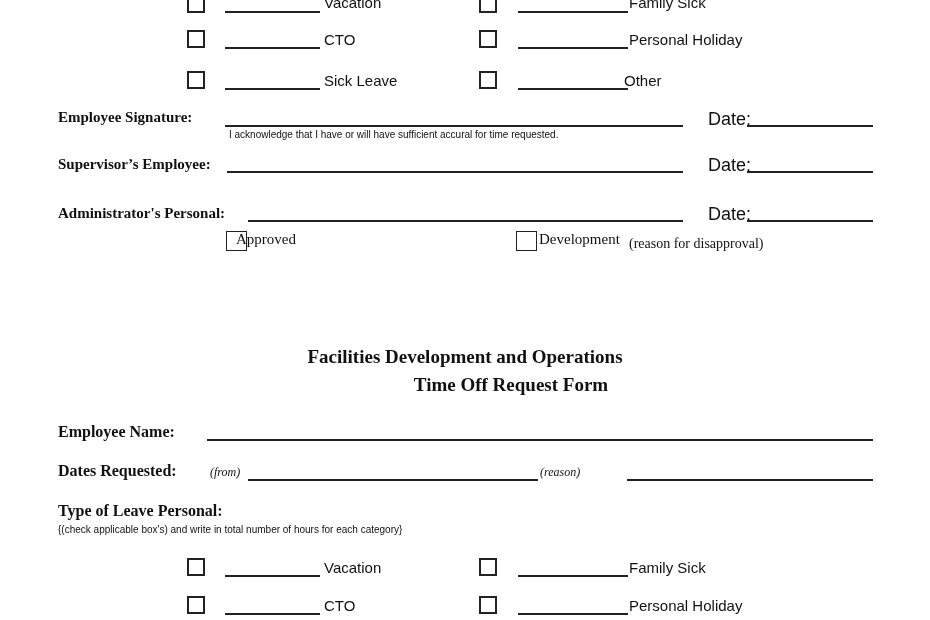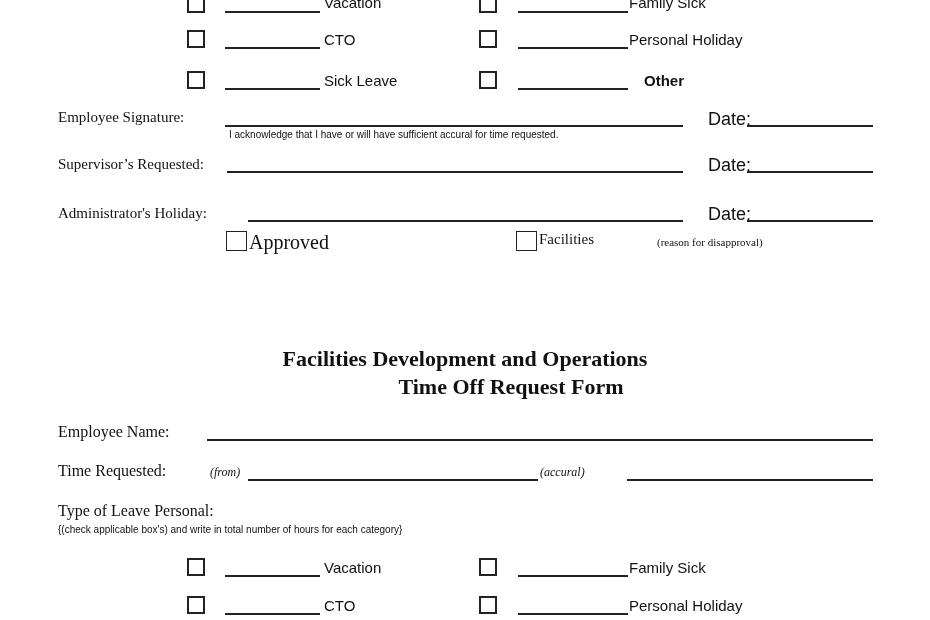--- a/index.html
+++ b/index.html
@@ -11,23 +11,23 @@
   .sans { font-family: "Liberation Sans", sans-serif; }
   .serif { font-family: "Liberation Serif", serif; }
   .cb {
     position: absolute; width: 18px; height: 18px;
     border: 2px solid #222; box-sizing: border-box; background: #fff;
   }
   .cb.small { width: 21px; height: 20px; border-width: 1.5px; }
   .line { position: absolute; height: 0; border-top: 2px solid #222; }
   .lbl { position: absolute; white-space: nowrap; }
   .leave-text { font-size: 15px; line-height: 17px; }
-  .bold-lbl { font-weight: normal; font-size: 15px; }
+  .bold-lbl { font-weight: bold; font-size: 15px; }
   .date-lbl { font-size: 18px; }
-  .title { font-weight: bold; font-size: 22px; width: 930px; text-align: center; left: 0; }
+  .title { font-weight: bold; font-size: 19px; width: 930px; text-align: center; left: 0; }
 </style>
 </head>
 <body>
 
 <div>
 
   <div class="cb" style="left:187px; top:-5px;"></div>
   <div class="line" style="left:225px; top:11px; width:95px;"></div>
   <div class="lbl sans leave-text" style="left:324px; top:-6px;">Vacation</div>
 
@@ -42,57 +42,57 @@
   <div class="cb" style="left:479px; top:-5px;"></div>
   <div class="line" style="left:518px; top:11px; width:110px;"></div>
   <div class="lbl sans leave-text" style="left:629px; top:-6px;">Family Sick</div>
 
   <div class="cb" style="left:479px; top:30px;"></div>
   <div class="line" style="left:518px; top:47px; width:110px;"></div>
   <div class="lbl sans leave-text" style="left:629px; top:31px;">Personal Holiday</div>
 
   <div class="cb" style="left:479px; top:71px;"></div>
   <div class="line" style="left:518px; top:88px; width:110px;"></div>
-  <div class="lbl sans leave-text" style="left:644px; top:72px;font-weight:bold;">Other</div>
+  <div class="lbl sans leave-text" style="left:624px; top:72px;">Other</div>
 
   <div class="lbl serif bold-lbl" style="left:58px; top:109px;">Employee Signature:</div>
   <div class="line" style="left:225px; top:125px; width:458px;"></div>
   <div class="lbl sans" style="left:229px; top:129px; font-size:10px;">I acknowledge that I have or will have sufficient accural for time requested.</div>
   <div class="lbl sans date-lbl" style="left:708px; top:109px;">Date:</div>
   <div class="line" style="left:747px; top:125px; width:126px;"></div>
 
-  <div class="lbl serif bold-lbl" style="left:58px; top:156px;">Supervisor’s Requested:</div>
+  <div class="lbl serif bold-lbl" style="left:58px; top:156px;">Supervisor’s Employee:</div>
   <div class="line" style="left:227px; top:171px; width:456px;"></div>
   <div class="lbl sans date-lbl" style="left:708px; top:155px;">Date:</div>
   <div class="line" style="left:747px; top:171px; width:126px;"></div>
 
-  <div class="lbl serif bold-lbl" style="left:58px; top:205px;">Administrator's Holiday:</div>
+  <div class="lbl serif bold-lbl" style="left:58px; top:205px;">Administrator's Personal:</div>
   <div class="line" style="left:248px; top:220px; width:435px;"></div>
   <div class="lbl sans date-lbl" style="left:708px; top:204px;">Date:</div>
   <div class="line" style="left:747px; top:220px; width:126px;"></div>
 
   <div class="cb small" style="left:226px; top:231px;"></div>
-  <div class="lbl serif" style="left:249px; top:231px; font-size:20px;">Approved</div>
+  <div class="lbl serif" style="left:236px; top:231px; font-size:15px;">Approved</div>
 
   <div class="cb small" style="left:516px; top:231px;"></div>
-  <div class="lbl serif" style="left:539px; top:231px; font-size:15px;">Facilities</div>
-  <div class="lbl serif" style="left:629px; top:236px; font-size:11px;margin-left:28px;">(reason for disapproval)</div>
+  <div class="lbl serif" style="left:539px; top:231px; font-size:15px;">Development</div>
+  <div class="lbl serif" style="left:629px; top:236px; font-size:14px;">(reason for disapproval)</div>
 </div>
 
 <div>
   <div class="abs serif title" style="top:346px;">Facilities Development and Operations</div>
   <div class="abs serif title" style="top:374px;margin-left:46px;">Time Off Request Form</div>
 
   <div class="lbl serif bold-lbl" style="left:58px; top:423px; font-size:16px;">Employee Name:</div>
   <div class="line" style="left:207px; top:439px; width:666px;"></div>
 
-  <div class="lbl serif bold-lbl" style="left:58px; top:462px; font-size:16px;">Time Requested:</div>
+  <div class="lbl serif bold-lbl" style="left:58px; top:462px; font-size:16px;">Dates Requested:</div>
   <div class="lbl serif" style="left:210px; top:465px; font-size:12px; font-style:italic;">(from)</div>
   <div class="line" style="left:248px; top:479px; width:290px;"></div>
-  <div class="lbl serif" style="left:540px; top:465px; font-size:12px; font-style:italic;">(accural)</div>
+  <div class="lbl serif" style="left:540px; top:465px; font-size:12px; font-style:italic;">(reason)</div>
   <div class="line" style="left:627px; top:479px; width:246px;"></div>
 
   <div class="lbl serif bold-lbl" style="left:58px; top:502px; font-size:16px;">Type of Leave Personal:</div>
   <div class="lbl sans" style="left:58px; top:524px; font-size:10px;">{(check applicable box's) and write in total number of hours for each category}</div>
 
   <div class="cb" style="left:187px; top:558px;"></div>
   <div class="line" style="left:225px; top:575px; width:95px;"></div>
   <div class="lbl sans leave-text" style="left:324px; top:559px;">Vacation</div>
 
   <div class="cb" style="left:187px; top:596px;"></div>

